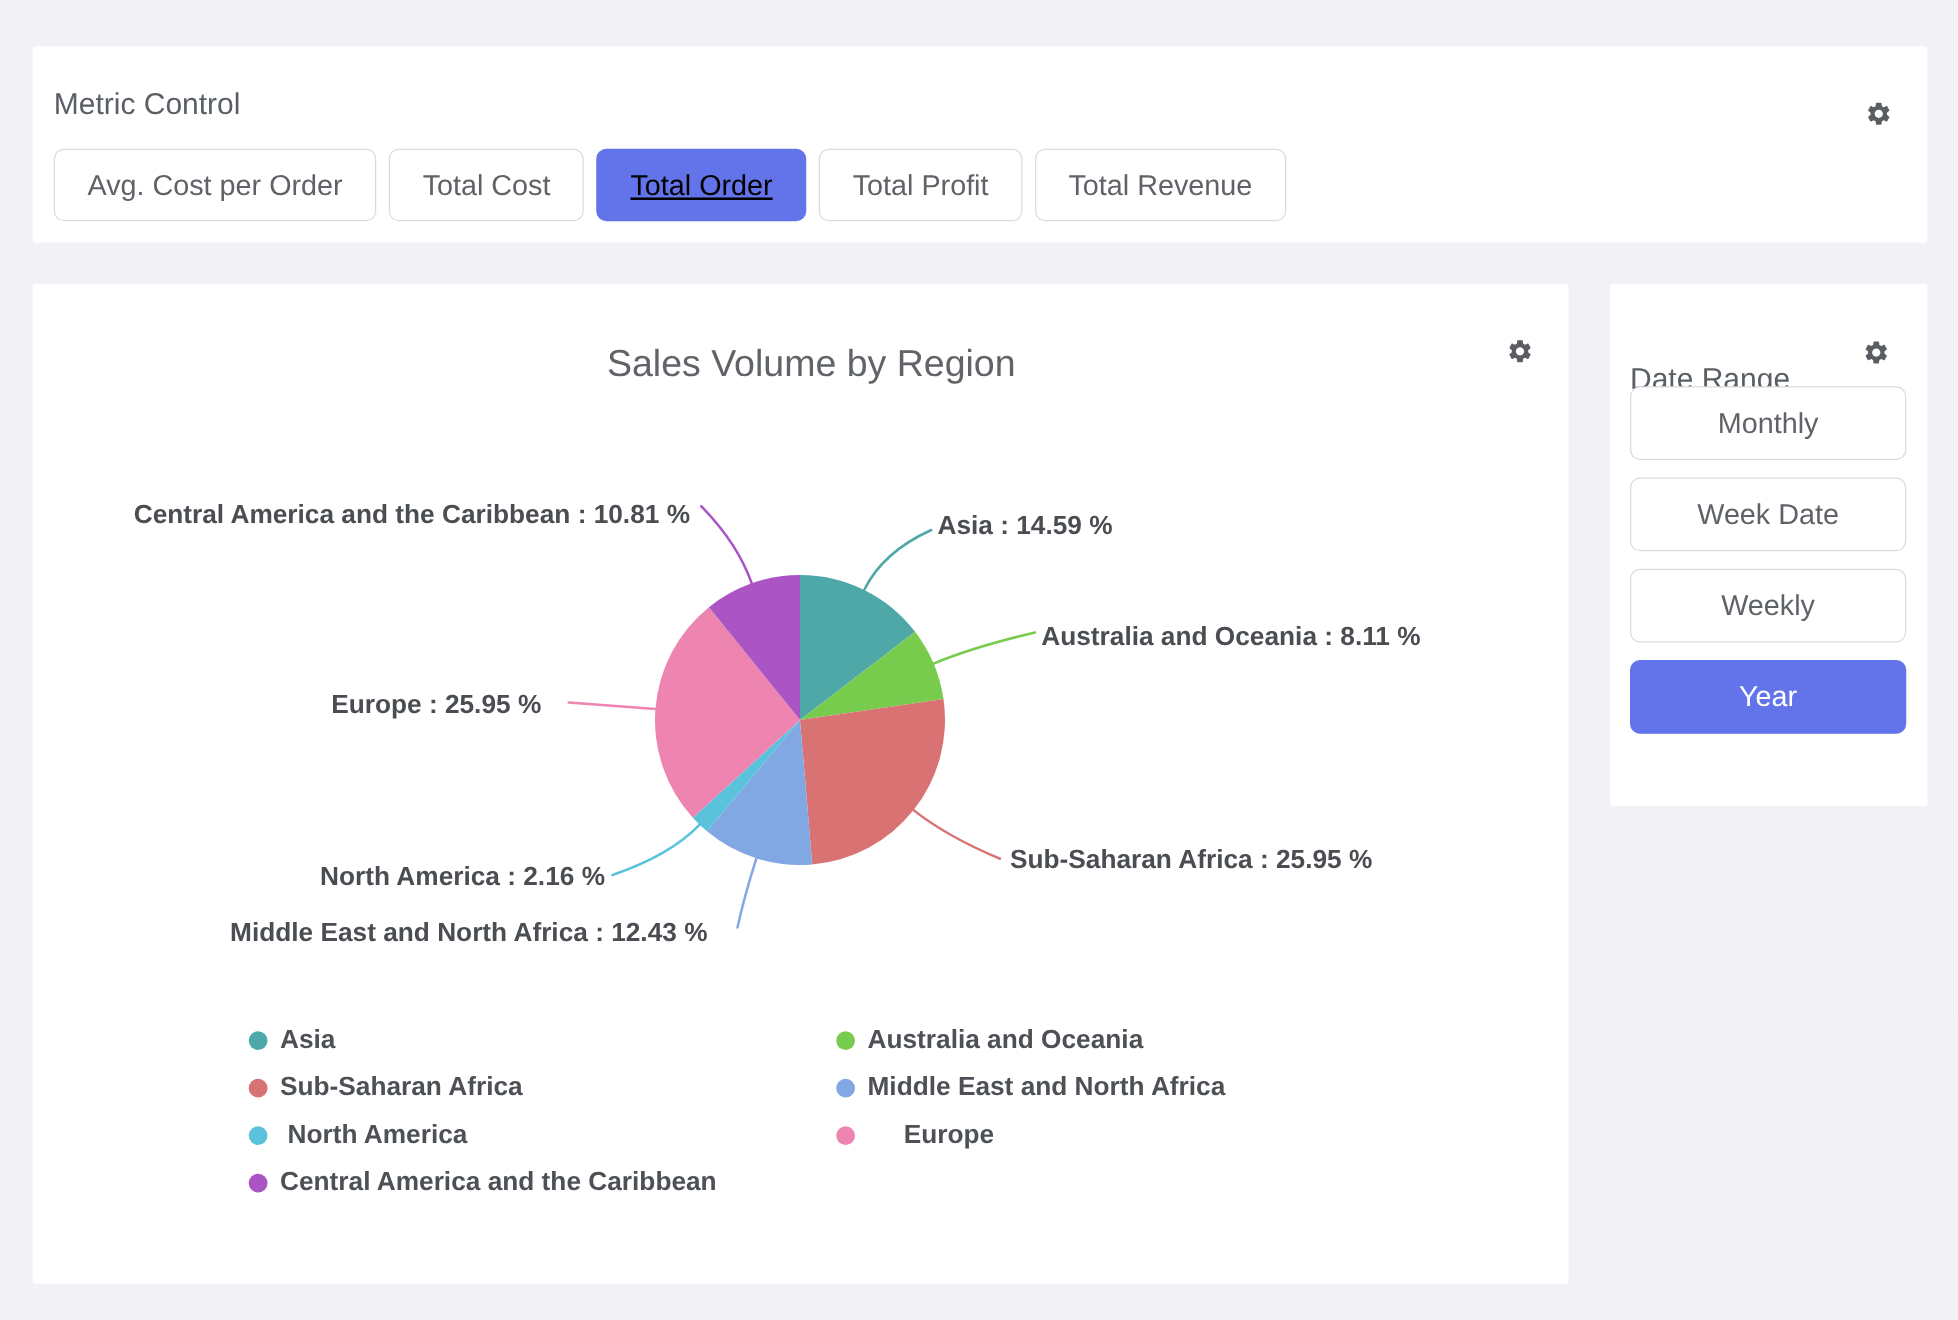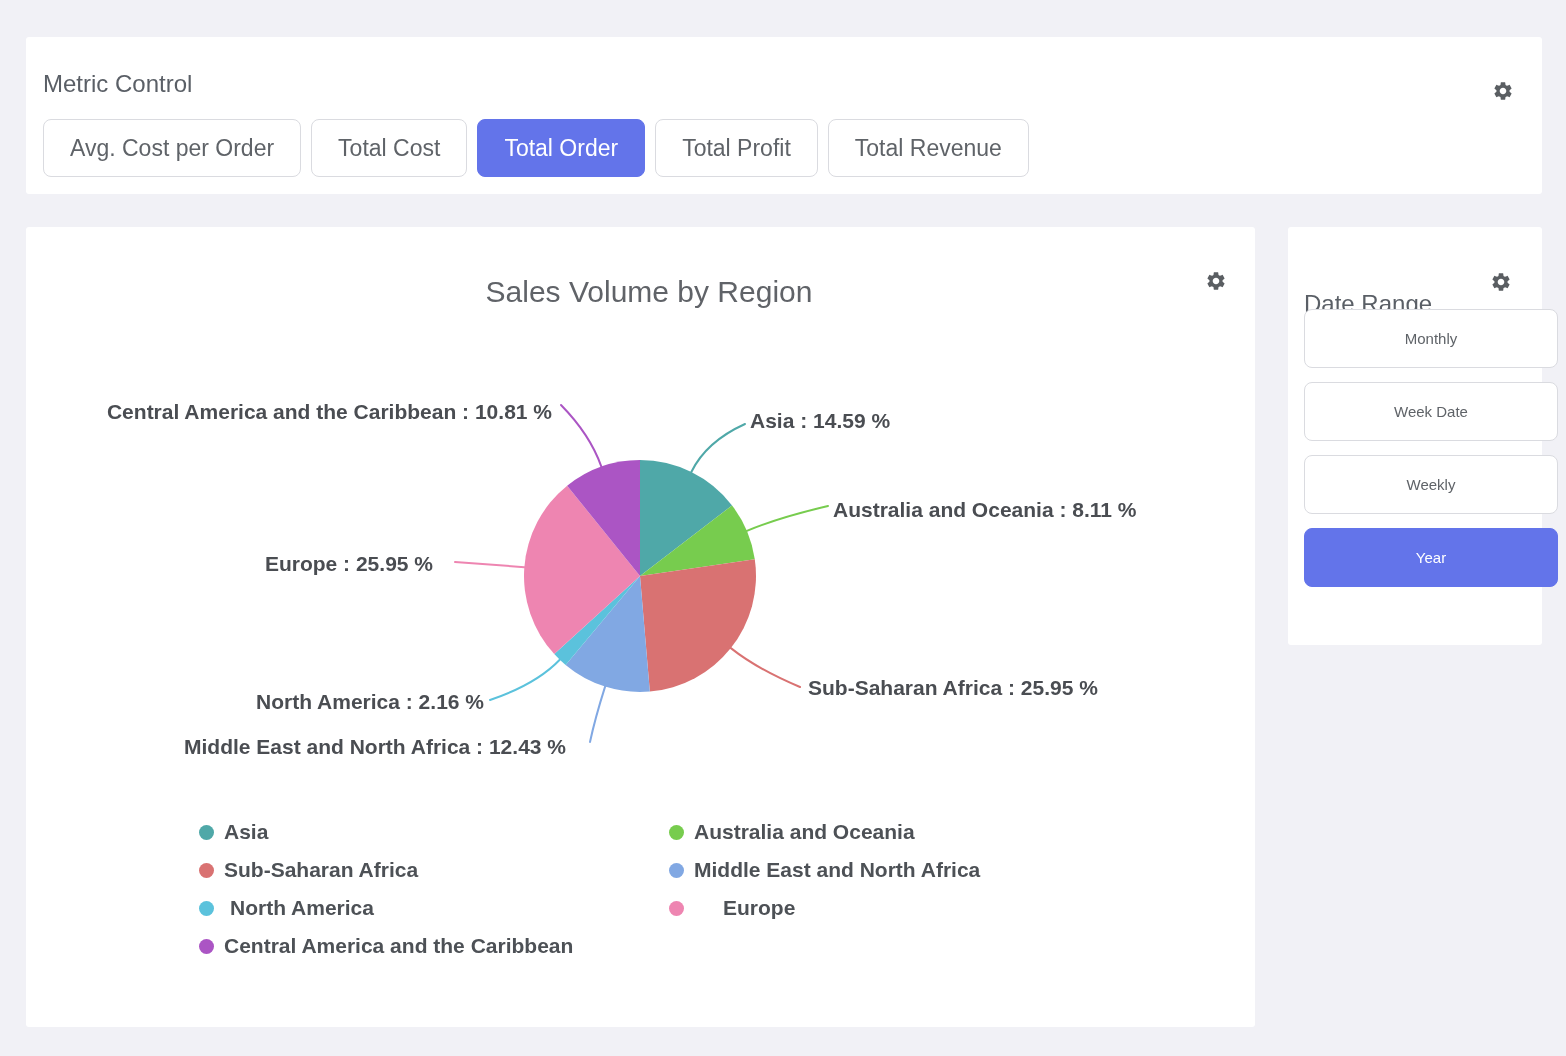--- a/index.html
+++ b/index.html
@@ -44,21 +44,21 @@
   }
   .btn {
     height:58px; line-height:56px;
     padding:0 26px;
     border:1px solid #dadbe0; border-radius:8px;
     background:#ffffff; color:#5f6368;
     font-size:23px; white-space:nowrap;
     cursor:pointer; text-align:center;
   }
   .btn.selected {
-    background:var(--accent); border-color:var(--accent); color:#ffffff;
+    background:var(--accent); border-color:var(--accent); color:#000000;text-decoration:underline;
   }
 
   .chart-title {
     position:absolute; left:0; top:48px; width:100%;
     text-align:center;
     font-size:30px; font-weight:400; color:#606368;
     margin:0;
     padding-left:17px;
   }
   .pie-svg { position:absolute; left:0; top:0; }
@@ -81,24 +81,24 @@
   .legend-label {
     font-size:21px; font-weight:700; color:#4d5156;
     white-space:nowrap; line-height:22px;
   }
 
   .date-btns {
     position:absolute; left:16px; top:82px;
     display:flex; flex-direction:column; gap:14px; width:221px;
   }
   .date-btn {
-    width:254px; height:59px; line-height:57px;
+    width:221px; height:59px; line-height:57px;
     border:1px solid #dadbe0; border-radius:8px;
     background:#ffffff; color:#5f6368;
-    font-size:15px; text-align:center; cursor:pointer;
+    font-size:23px; text-align:center; cursor:pointer;
   }
   .date-btn.selected {
     background:var(--accent); border-color:var(--accent); color:#ffffff;
   }
 </style>
 </head>
 <body>
 
 <div class="page">
 

